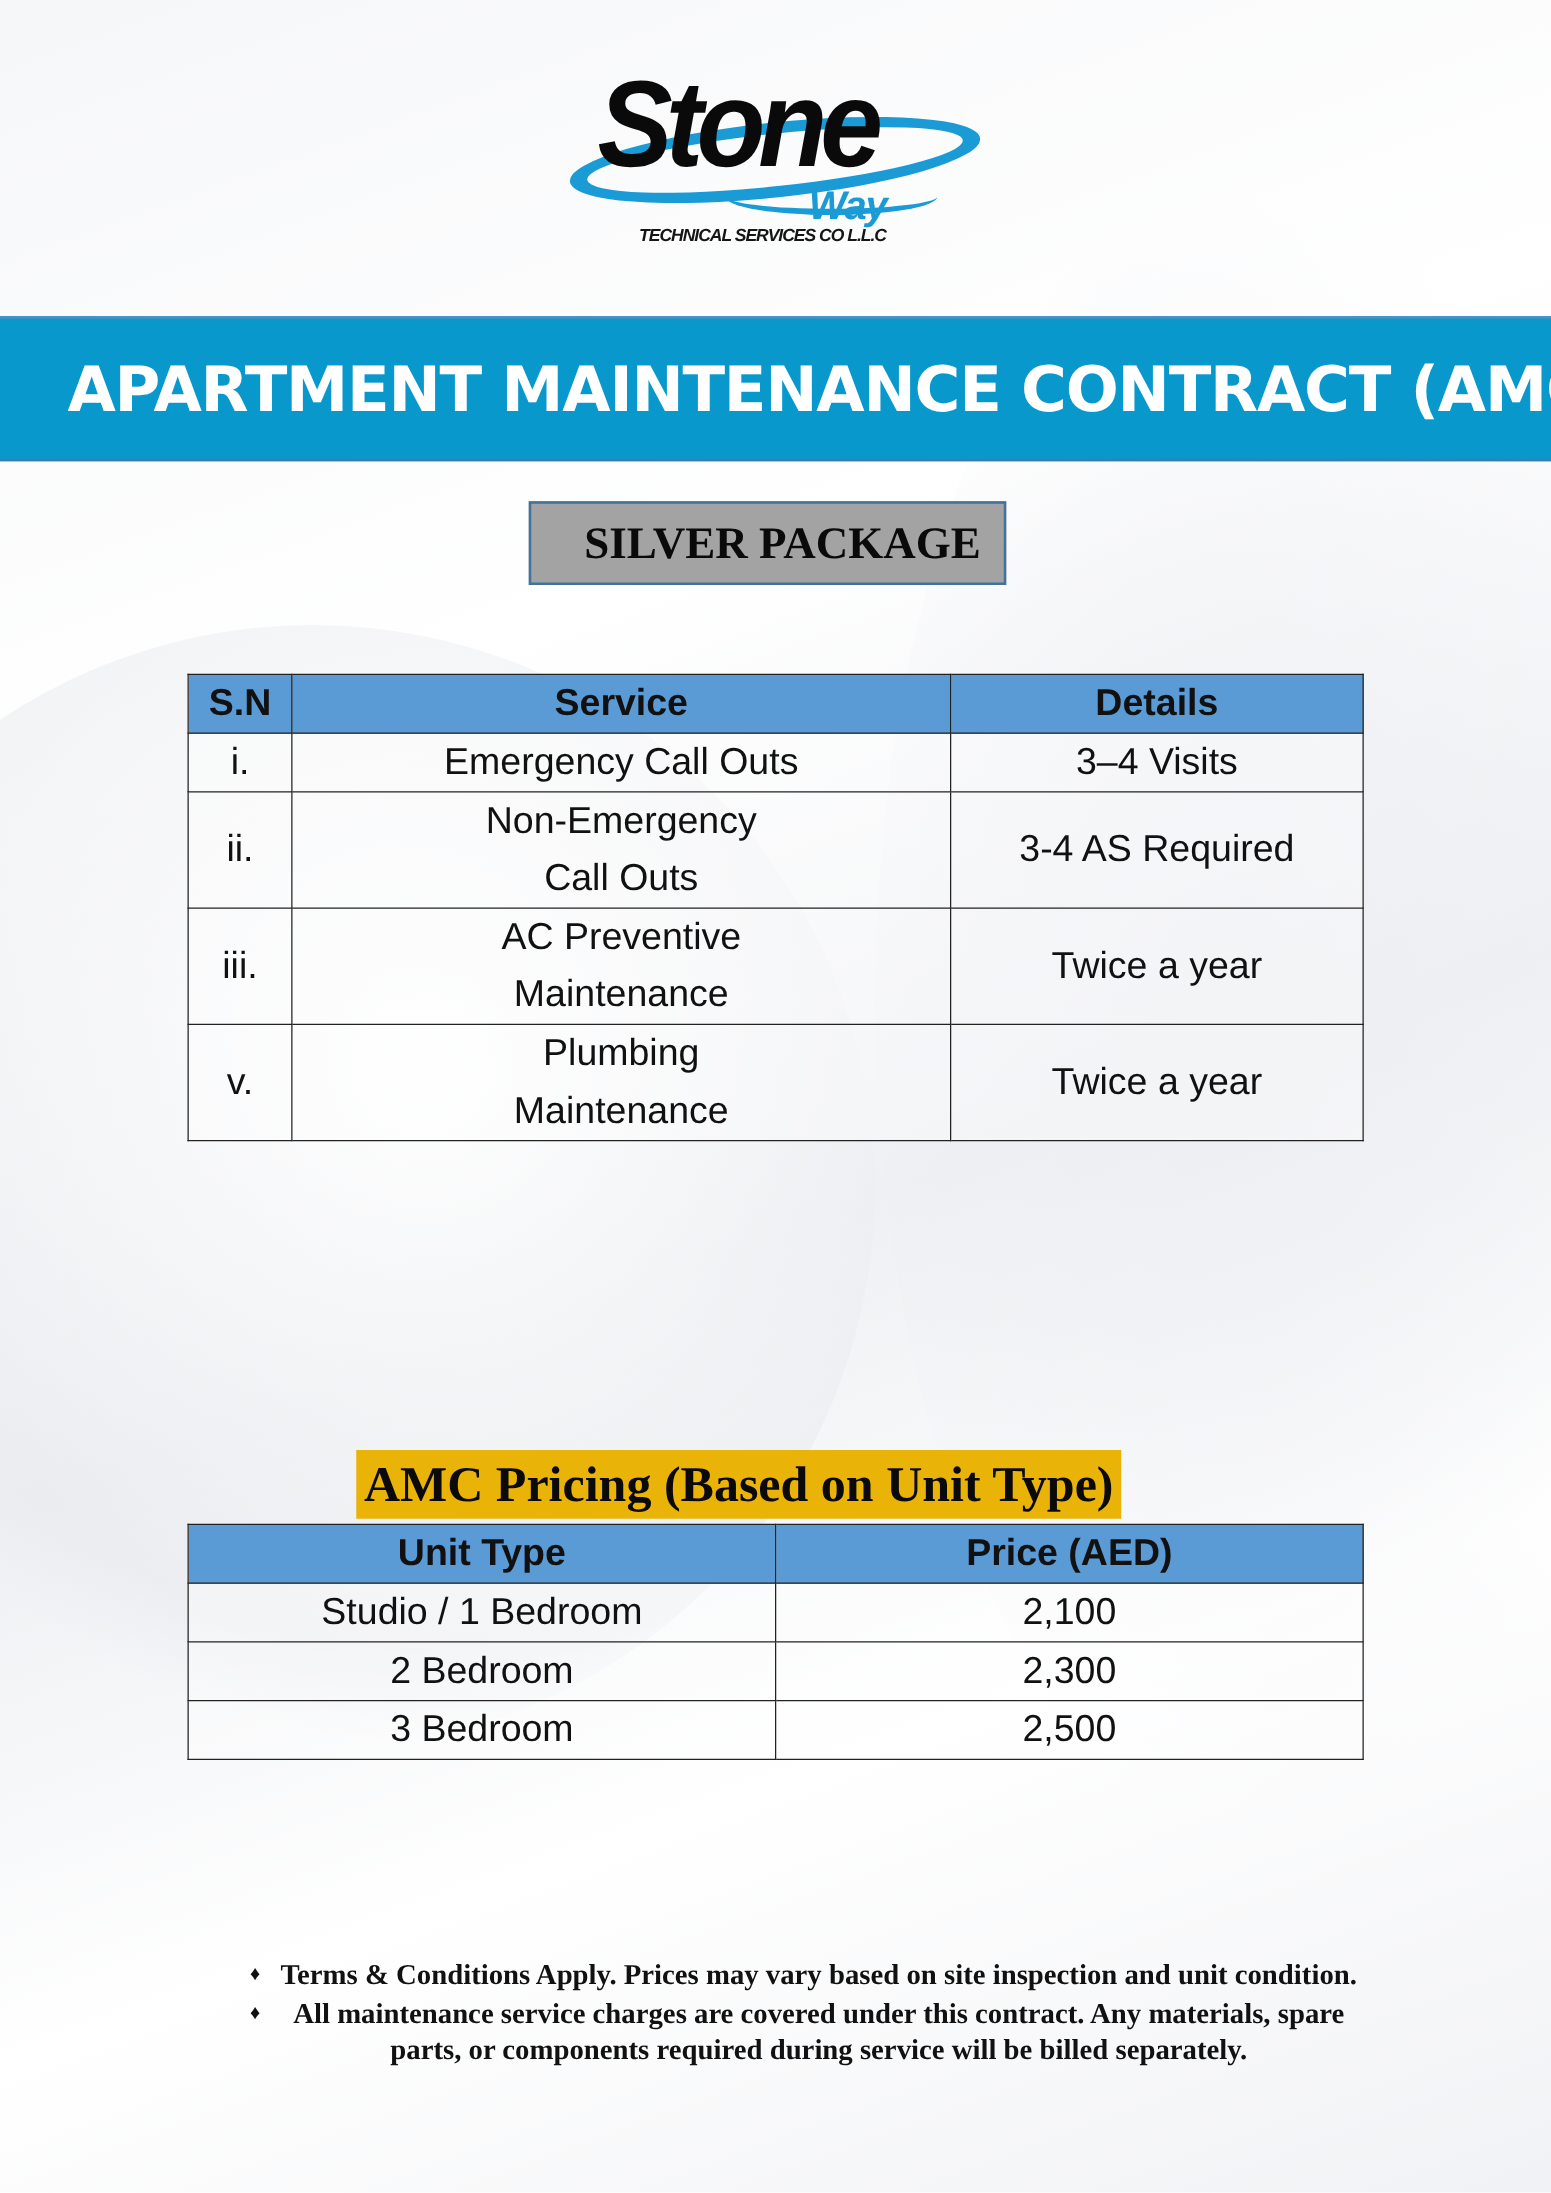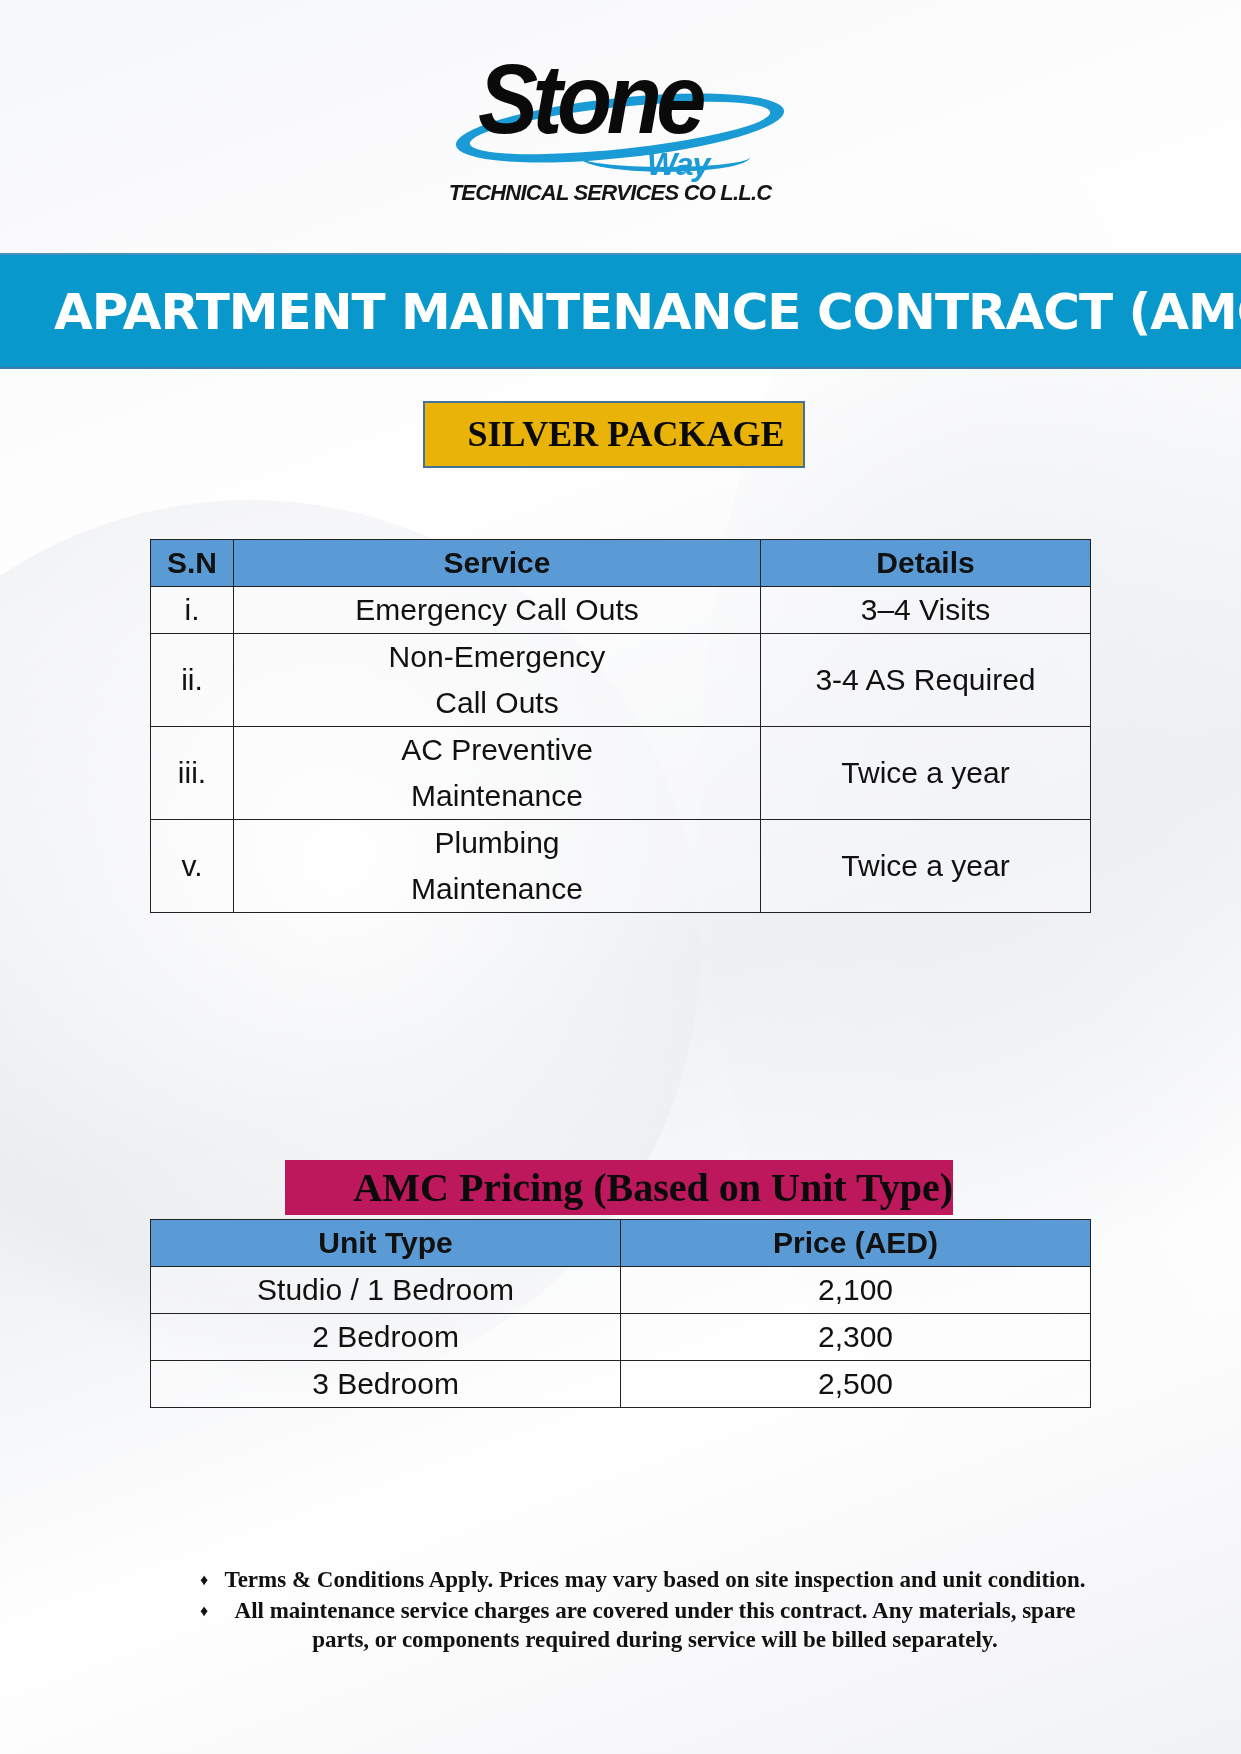--- a/index.html
+++ b/index.html
@@ -15,48 +15,48 @@
 
   
   .logo { position:absolute; left:450px; top:50px; width:340px; height:160px;font-style:italic; }
   .logo .ring { position:absolute; left:5px; top:48px; width:330px; height:60px; border-radius:50%;
     border: 9px solid #1a9bd6; border-left-width:14px; border-right-width:14px; transform: rotate(-6deg); box-sizing:border-box; }
   .logo .ring2 { position:absolute; left:130px; top:92px; width:170px; height:30px; border-radius:50%;
     border-bottom: 5px solid #1a9bd6; box-sizing:border-box; }
   .logo .stone { position:absolute; left:28px; top:0px; font-family:"Liberation Sans", sans-serif; font-weight:bold;
     font-size:98px; letter-spacing:-6px; color:#0a0a0a; transform: scaleX(0.92); transform-origin:left top; line-height:1; }
   .logo .way { position:absolute; left:197px; top:96px; font-weight:bold; font-size:32px; color:#1a9bd6; letter-spacing:-1px; }
-  .logo .tech { position:absolute; left:-10px; top:130px; width:340px; text-align:center; font-weight:bold; font-size:22px;
+  .logo .tech { position:absolute; left:-10px; top:130px; width:340px; text-align:center; font-weight:bold; font-size:14px;
     color:#151515; letter-spacing:-0.8px; white-space:nowrap; }
 
   
   .banner { position:absolute; left:0; top:253px; width:1241px; height:116px; background:#0898cc;
     border-top:2px solid #4a8fc0; border-bottom:2px solid #3b7eae; box-sizing:border-box; }
   .banner-title { position:absolute; left:54px; top:22px; font-family:"DejaVu Sans", sans-serif; font-weight:bold;
     font-size:50px; color:#ffffff; letter-spacing:-1px; white-space:nowrap; line-height:70px; }
 
   
-  .pkg { position:absolute; left:423px; top:401px; width:382px; height:67px; background:#eab308;
+  .pkg { position:absolute; left:423px; top:401px; width:382px; height:67px; background:#a3a3a3;
     border:2px solid #41719c; box-sizing:border-box; text-align:center;padding-left:24px; }
   .pkg span { font-family:"Liberation Serif", serif; font-weight:bold; font-size:36px; line-height:63px; color:#0a0a0a; }
 
   
   table { border-collapse: collapse; position:absolute; font-family:"Liberation Sans", sans-serif; color:#111; }
   td, th { border:1.5px solid #222; text-align:center; padding:0; }
   th { background:#5b9bd5; font-weight:bold; font-size:30px; }
   td { font-size:30px; line-height:46px; background: rgba(255,255,255,0.35); }
 
   .svc { left:150px; top:539px; width:941px; }
   .svc th { height:46px; }
   .svc td.sn { width:82px; }
   .svc td.service { width:526px; }
   .svc tr.single td { height:46px; }
   .svc tr.double td { height:92px; }
 
-  .price-title { position:absolute; left:285px; top:1160px; width:668px; height:55px; background:#be185d; text-align:right; }
+  .price-title { position:absolute; left:285px; top:1160px; width:612px; height:55px; background:#eab308; text-align:center; }
   .price-title span { font-family:"Liberation Serif", serif; font-weight:bold; font-size:40px; line-height:55px; color:#0a0a0a; }
 
   .price { left:150px; top:1219px; width:941px; }
   .price th { height:46px; width:50%; }
   .price td { height:46px; }
 
   
   .notes { position:absolute; left:190px; top:1565px; width:900px; font-family:"Liberation Serif", serif; font-weight:bold;
     font-size:23px; color:#111; line-height:29px; text-align:center; }
   .note { position:relative; margin-bottom:2px; padding-left:30px; }

